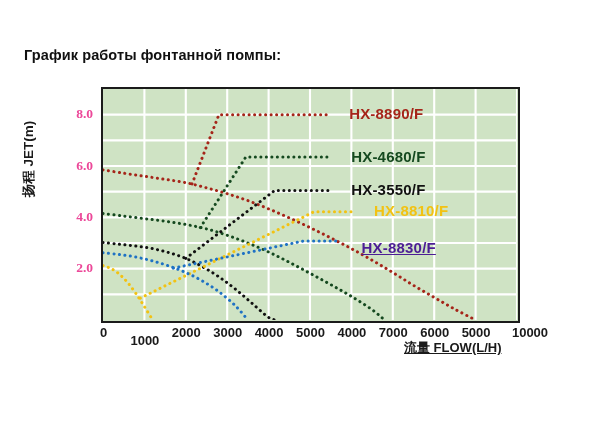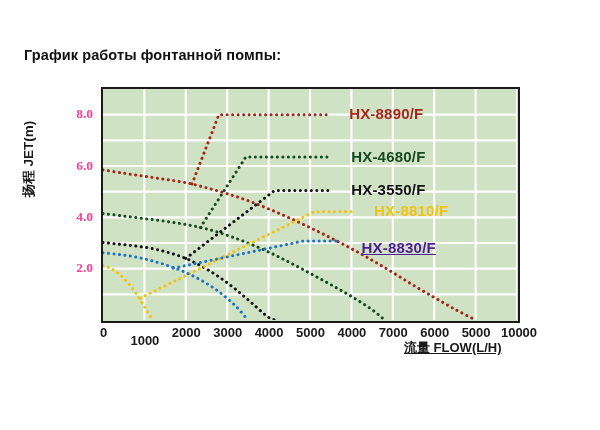--- a/index.html
+++ b/index.html
@@ -107,21 +107,21 @@
       <div class="xtick" style="width: 52px; left: 77.5px; top: 325px;">0</div>
       <div class="xtick" style="width: 52px; left: 118.9px; top: 325px; margin-top: 8px;">1000</div>
       <div class="xtick" style="width: 52px; left: 160.3px; top: 325px;">2000</div>
       <div class="xtick" style="width: 52px; left: 201.7px; top: 325px; text-align: center;">3000</div>
       <div class="xtick" style="width: 52px; left: 243.1px; top: 325px;">4000</div>
       <div class="xtick" style="width: 52px; left: 284.5px; top: 325px;">5000</div>
       <div class="xtick" style="width: 52px; left: 325.9px; top: 325px;">4000</div>
       <div class="xtick" style="width: 52px; left: 367.3px; top: 325px;">7000</div>
       <div class="xtick" style="width: 52px; left: 408.7px; top: 325px;">6000</div>
       <div class="xtick" style="width: 52px; left: 450.1px; top: 325px;">5000</div>
-      <div class="xtick" style="width: 52px; left: 493px; top: 325px;">10000</div>
+      <div class="xtick" style="width: 52px; left: 504px; top: 325px;">10000</div>
     </div>
 
   <div id="plot-frame">
     <div id="plot-inner">
       <svg id="plot-svg" width="414" height="231" viewBox="0 0 414 231">
           <g>
             <line x1="41.400000000000006" y1="0" x2="41.400000000000006" y2="231" stroke="#ffffff" stroke-width="2.1"></line>
             <line x1="82.80000000000001" y1="0" x2="82.80000000000001" y2="231" stroke="#ffffff" stroke-width="2.1"></line>
             <line x1="124.19999999999999" y1="0" x2="124.19999999999999" y2="231" stroke="#ffffff" stroke-width="2.1"></line>
             <line x1="165.60000000000002" y1="0" x2="165.60000000000002" y2="231" stroke="#ffffff" stroke-width="2.1"></line>

